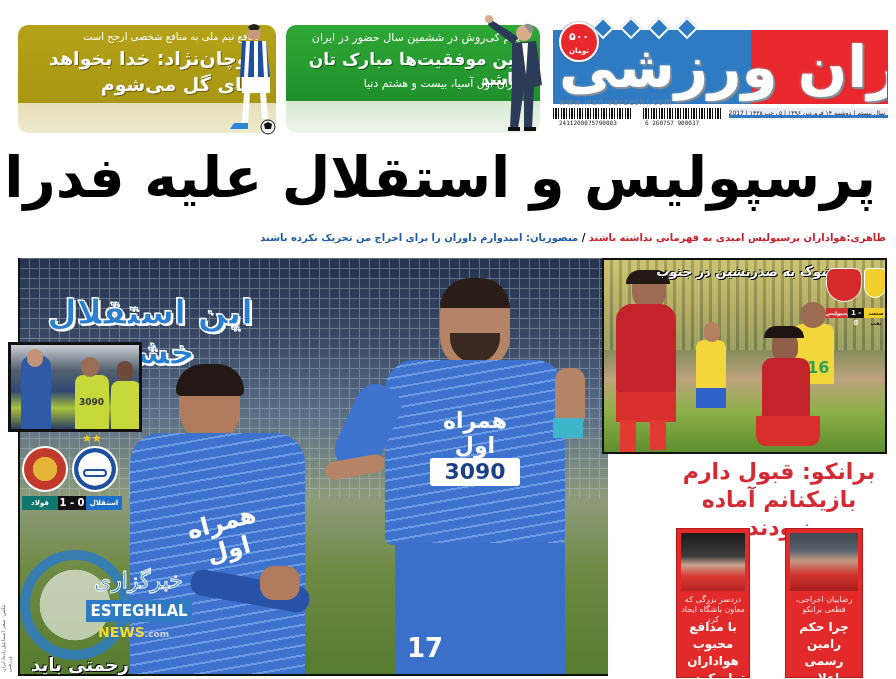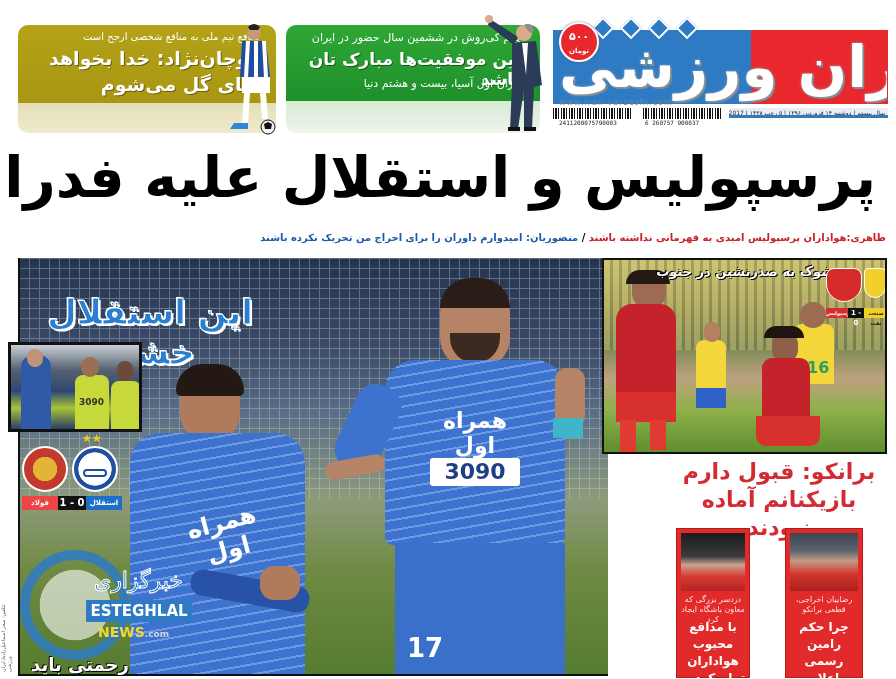--- a/index.html
+++ b/index.html
@@ -60,21 +60,21 @@
   #inset-photo .vest-num { position: absolute; font-size: 9px; font-weight: bold; color: #333; }
 
   
   #score-left { left: 22px; top: 432px; width: 100px; height: 80px; }
   .crest { position: absolute; width: 46px; height: 46px; border-radius: 50%; }
   #crest-foolad { left: 0; top: 14px; background: radial-gradient(circle, #e4b436 0 40%, #c13a2b 42% 100%); border: 2px solid #fff; }
   #crest-esteghlal { left: 50px; top: 14px; background: radial-gradient(circle, #ffffff 0 55%, #1f4fa0 57% 100%); border: 2px solid #fff; }
   #crest-esteghlal .rings { position: absolute; left: 9px; top: 21px; width: 24px; height: 8px; border-radius: 4px; border: 2px solid #1f4fa0; }
   #stars { left: 60px; top: 0; font-size: 11px; color: #f2cc1b; }
   #score-bar { left: 0; top: 64px; width: 100px; height: 14px; display: flex; font-size: 7px; font-weight: bold; color: #fff; line-height: 14px; text-align: center; }
-  #score-bar .t-left { width: 36px; background: #ef4444; }
+  #score-bar .t-left { width: 36px; background: #0f766e; }
   #score-bar .t-mid { width: 28px; background: #111; font-size: 10px; }
   #score-bar .t-right { width: 36px; background: #1f6fc9; }
 
   
   #watermark { left: 20px; top: 550px; width: 160px; height: 120px; }
   #wm-circle { left: 0; top: 0; width: 110px; height: 110px; border-radius: 50%; border: 10px solid #2e7bc4; opacity: 0.85; background: radial-gradient(circle, rgba(255,255,255,0.7) 0 55%, transparent 56%); }
   #wm-fa { left: 74px; top: 18px; font-size: 22px; font-weight: normal; color: #1b6fb8; -webkit-text-stroke: 1px #ffffff; direction: rtl; }
   #wm-esteghlal { left: 66px; top: 50px; width: 106px; height: 22px; background: #2e7bc4; color: #ffffff; font-size: 15px; font-weight: bold; text-align: center; line-height: 22px; }
   #wm-news { left: 78px; top: 74px; font-size: 14px; font-weight: bold; color: #f0d83c; }
   #wm-news .com { color: #cfd6de; font-size: 9px; }

